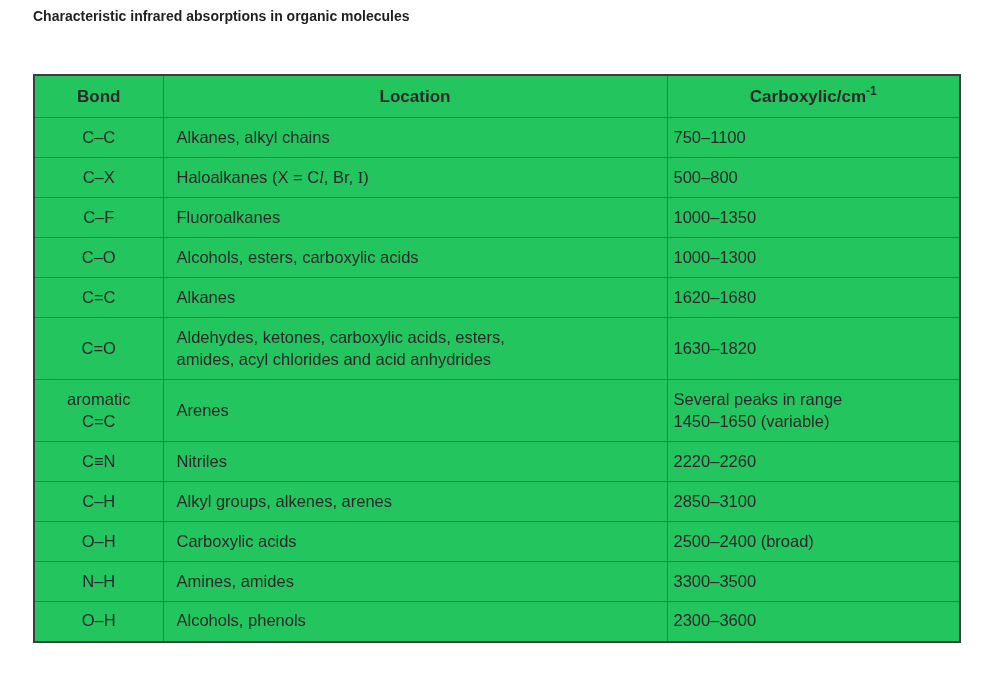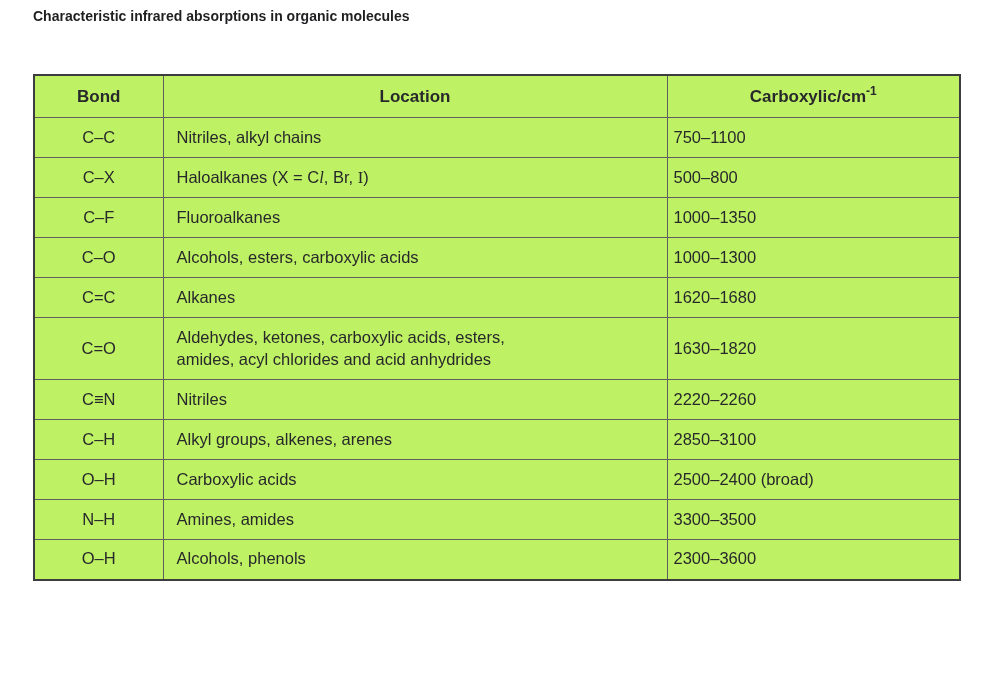--- a/index.html
+++ b/index.html
@@ -18,21 +18,21 @@
     margin: 8px 0 0 33px;
     font-size: 14px;
     font-weight: bold;
     color: #1f1f22;
   }
   table.ir-table {
     border-collapse: collapse;
     table-layout: fixed;
     margin: 50px 0 0 33px;
     border: 2px solid #3d3d40;
-    background: #bef264;
+    background: #22c55e;
   }
   col.c-bond { width: 129px; }
   col.c-location { width: 504px; }
   col.c-wavenumber { width: 293px; }
 
   th, td {
     border: 1px solid #5f5f62;
     color: #28282b;
   }
   th {
@@ -91,21 +91,21 @@
   <thead>
     <tr>
       <th>Bond</th>
       <th>Location</th>
       <th><span>Carboxylic/cm</span><sup>-1</sup></th>
     </tr>
   </thead>
   <tbody>
     <tr class="row-single">
       <td class="bond-cell">C–C</td>
-      <td class="location-cell">Nitriles, alkyl chains</td>
+      <td class="location-cell">Alkanes, alkyl chains</td>
       <td class="wavenumber-cell">750–1100</td>
     </tr>
     <tr class="row-single">
       <td class="bond-cell">C–X</td>
       <td class="location-cell"><span>Haloalkanes (X = C</span><span class="serif-italic-l">l</span><span>, Br, </span><span class="serif-cap-i">I</span><span>)</span></td>
       <td class="wavenumber-cell">500–800</td>
     </tr>
     <tr class="row-single">
       <td class="bond-cell">C–F</td>
       <td class="location-cell">Fluoroalkanes</td>
@@ -119,20 +119,27 @@
     <tr class="row-single">
       <td class="bond-cell">C=C</td>
       <td class="location-cell">Alkanes</td>
       <td class="wavenumber-cell">1620–1680</td>
     </tr>
     <tr class="row-double">
       <td class="bond-cell">C=O</td>
       <td class="location-cell">Aldehydes, ketones, carboxylic acids, esters,
 amides, acyl chlorides and acid anhydrides</td>
       <td class="wavenumber-cell">1630–1820</td>
+    </tr>
+    <tr class="row-double">
+      <td class="bond-cell">aromatic
+C=C</td>
+      <td class="location-cell">Arenes</td>
+      <td class="wavenumber-cell">Several peaks in range
+1450–1650 (variable)</td>
     </tr>
     <tr class="row-single">
       <td class="bond-cell">C≡N</td>
       <td class="location-cell">Nitriles</td>
       <td class="wavenumber-cell">2220–2260</td>
     </tr>
     <tr class="row-single">
       <td class="bond-cell">C–H</td>
       <td class="location-cell">Alkyl groups, alkenes, arenes</td>
       <td class="wavenumber-cell">2850–3100</td>

